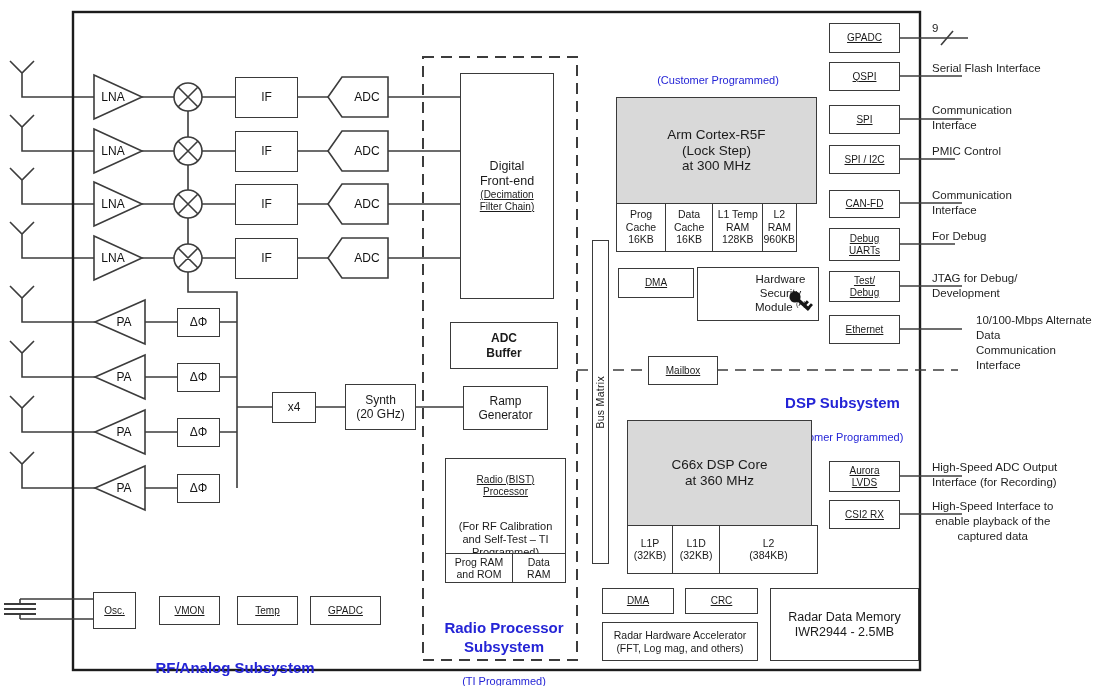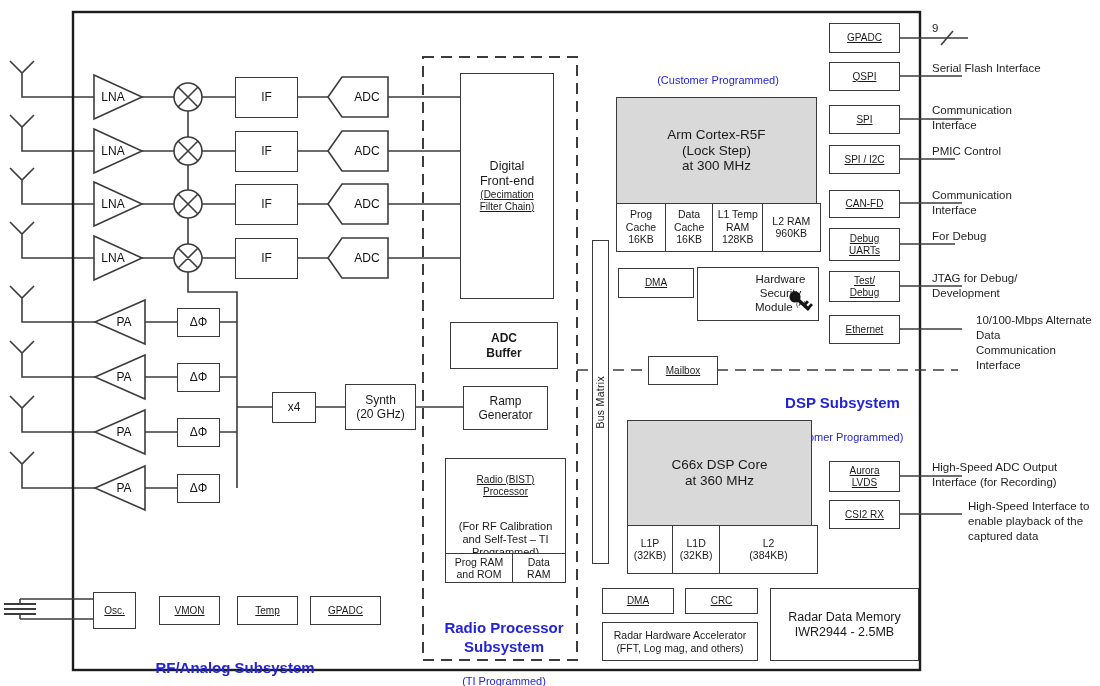--- a/index.html
+++ b/index.html
@@ -174,21 +174,21 @@
 at 300 MHz</div>
   <div class="box sz10" style="left:616px;top:202.5px;width:50px;height:49px;">Prog
 Cache
 16KB</div>
   <div class="box sz10" style="left:664.6px;top:202.5px;width:49px;height:49px;">Data
 Cache
 16KB</div>
   <div class="box sz10" style="left:712.2px;top:202.5px;width:51px;height:49px;">L1 Temp
 RAM
 128KB</div>
-  <div class="box sz10" style="left:761.8px;top:202.5px;width:59px;height:49px;">L2 RAM
+  <div class="box sz10" style="left:761.8px;top:202.5px;width:35px;height:49px;">L2 RAM
 960KB</div>
   <div class="box sz115" style="left:618px;top:268px;width:76px;height:30px;">DMA</div>
   <div class="box col" style="left:697px;top:267px;width:122px;height:54px;font-size:11.5px;padding-left:45px;">
     <span>Hardware Security</span>
     <span><span>Module </span><sup>(A)</sup></span>
     <svg width="34" height="30" viewBox="0 0 34 30" style="position:absolute;right:3px;bottom:2px;">
       <g transform="rotate(-48 14 9)" fill="#161616">
         <circle cx="14" cy="9" r="5.6"></circle>
         <rect x="12.2" y="12" width="3.6" height="16"></rect>
         <rect x="15" y="20" width="4.5" height="2.8"></rect>
@@ -238,17 +238,17 @@
   <div class="ann" style="left:932px;top:144px;">PMIC Control</div>
   <div class="ann" style="left:932px;top:188px;">Communication
 Interface</div>
   <div class="ann" style="left:932px;top:229px;">For Debug</div>
   <div class="ann" style="left:932px;top:271px;">JTAG for Debug/
 Development</div>
   <div class="ann" style="left:976px;top:313px;">10/100-Mbps Alternate Data
 Communication Interface</div>
   <div class="ann" style="left:932px;top:460px;">High-Speed ADC Output
 Interface (for Recording)</div>
-  <div class="ann" style="left:968px;top:499px;">High-Speed Interface to
+  <div class="ann" style="left:932px;top:499px;text-align:center;">High-Speed Interface to
 enable playback of the
 captured data</div>
 
 </div>
 
 </body></html>

